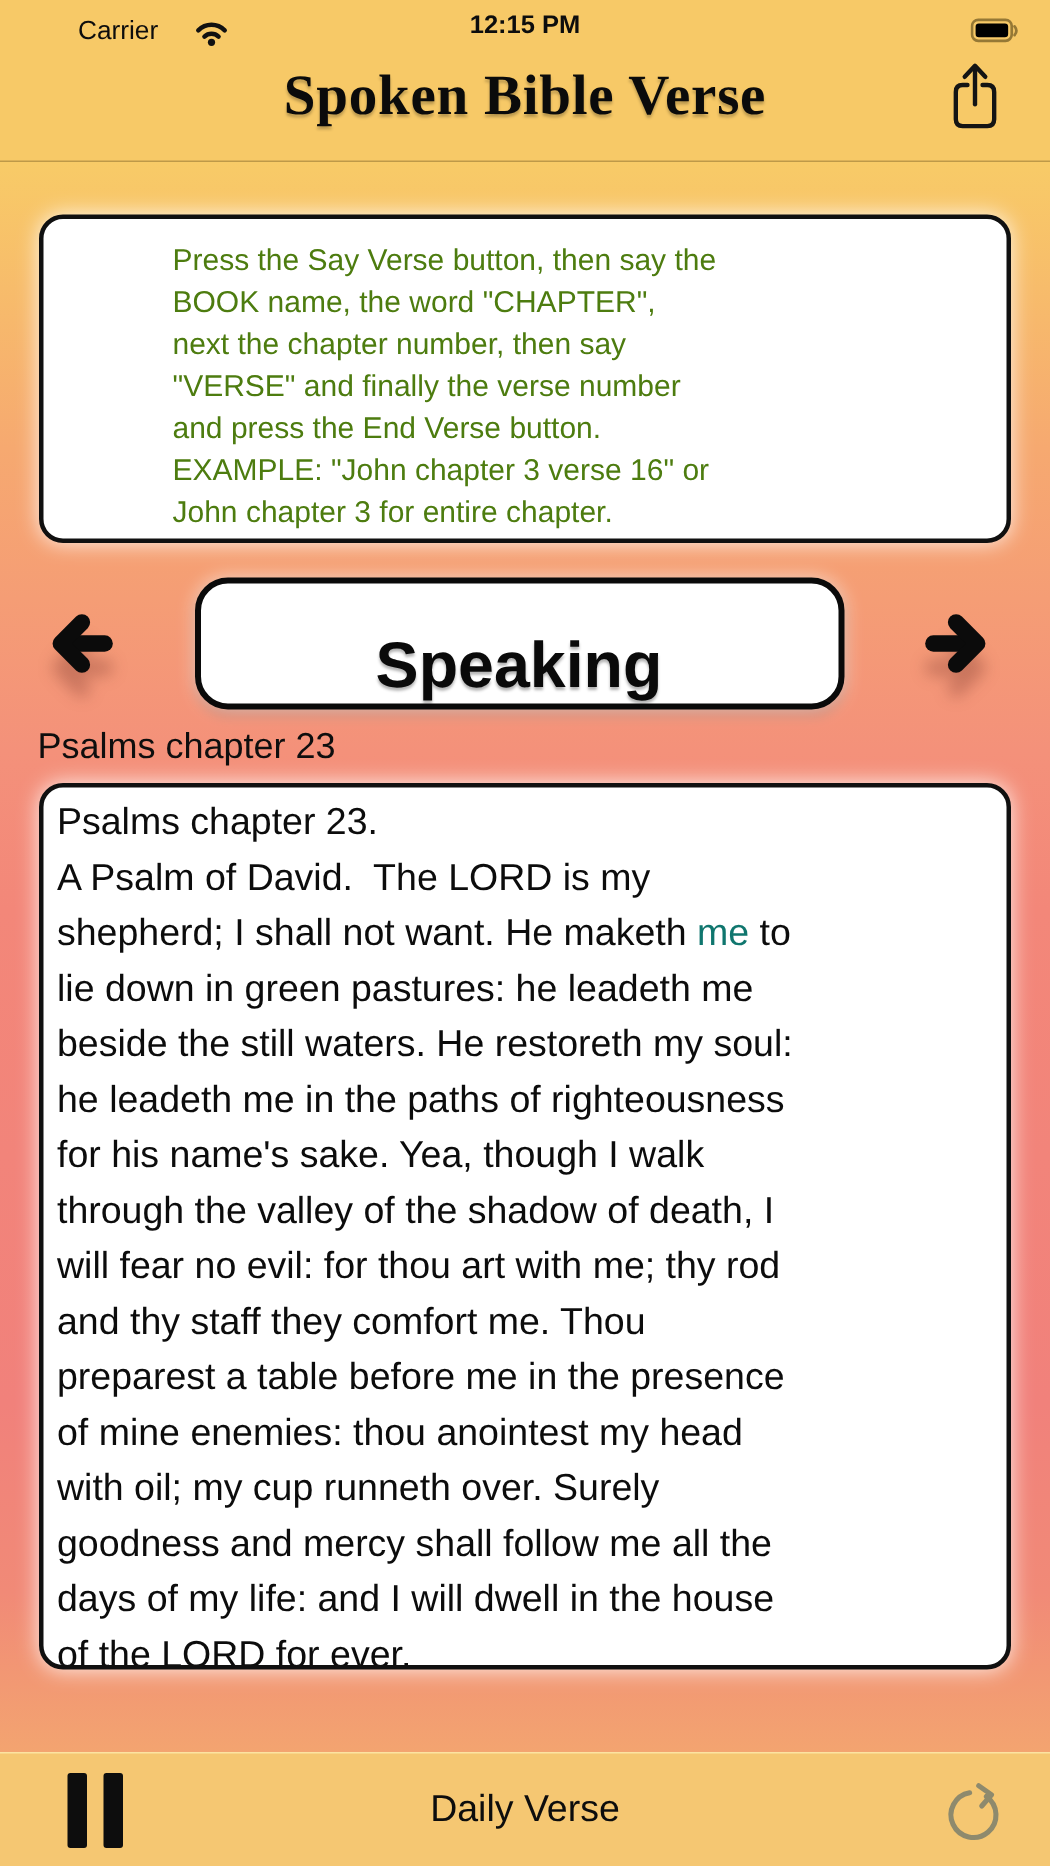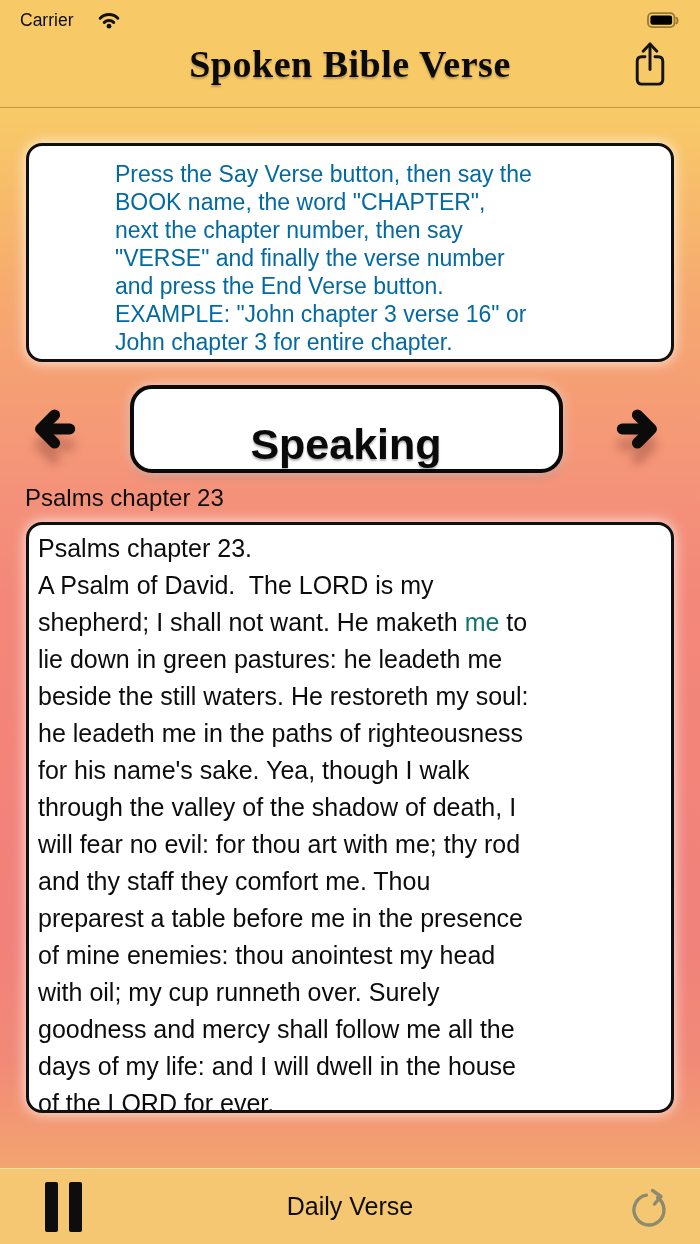--- a/index.html
+++ b/index.html
@@ -21,21 +21,21 @@
     border-bottom: 1px solid rgba(120,95,35,0.45);
     position: relative;
   }
   .statusbar {
     height: 34px;
     display: flex; align-items: center;
     padding: 6px 20px 0 20px;
     font-size: 17.5px;
     position: relative;
   }
-  .status-left { display: flex; align-items: center; gap: 24px; }
+  .status-left { display: flex; align-items: flex-end; gap: 24px; margin-left: 32px; }
   .status-time {
     position: absolute; left: 0; right: 0; top: 7px;
     text-align: center;
     font-weight: 700; font-size: 17px;
   }
   .status-right { margin-left: auto; display: flex; align-items: center; }
   .header-row { position: relative; height: 74px; }
   .page-title {
     position: absolute; left: 0; right: 0; top: 8px;
     text-align: center;
@@ -70,24 +70,24 @@
   .panel {
     margin: 0 26px;
     background: #FFFFFF;
     border: 3px solid #101010;
     border-radius: 16px;
     box-shadow: 0 0 14px rgba(255,255,255,0.85);
   }
   .instructions-panel { height: 219px; }
   .instructions-text {
     padding: 14px 15px 0 86px;
-    font-size: 23px;
+    font-size: 20px;
     line-height: 28px;
     white-space: pre-wrap;
-    color: #0369a1;
+    color: #4d7c0f;
   }
 
   .version-label {
     margin-top: 20px;
     height: 30px; line-height: 30px;
     text-align: center;
     font-weight: 700;
     font-size: 24px;
     text-shadow: 0 1px 1px rgba(0,0,0,0.3);
   }
@@ -179,20 +179,21 @@
       <div class="status-left">
         <span>Carrier</span>
         <span>
           <svg width="24" height="18" viewBox="0 0 24 18">
             <path d="M 3.2 7.2 A 12.5 12.5 0 0 1 20.8 7.2" fill="none" stroke="#111" stroke-width="3" stroke-linecap="round"></path>
             <path d="M 7.3 11.4 A 6.8 6.8 0 0 1 16.7 11.4" fill="none" stroke="#111" stroke-width="3" stroke-linecap="round"></path>
             <circle cx="12" cy="15.2" r="2.4" fill="#111"></circle>
           </svg>
         </span>
       </div>
+      <div class="status-time">12:15 PM</div>
       <div class="status-right">
         <span>
           <svg width="33" height="17" viewBox="0 0 33 17">
             <rect x="1" y="1.2" width="26.5" height="14" rx="4.2" fill="none" stroke="rgba(70,52,12,0.55)" stroke-width="1.8"></rect>
             <rect x="3.4" y="3.6" width="21.7" height="9.2" rx="2.2" fill="#000"></rect>
             <path d="M 29.4 5.6 q 2.4 2.9 0 5.8" fill="none" stroke="rgba(70,52,12,0.55)" stroke-width="1.8" stroke-linecap="round"></path>
           </svg>
         </span>
       </div>
     </div>

